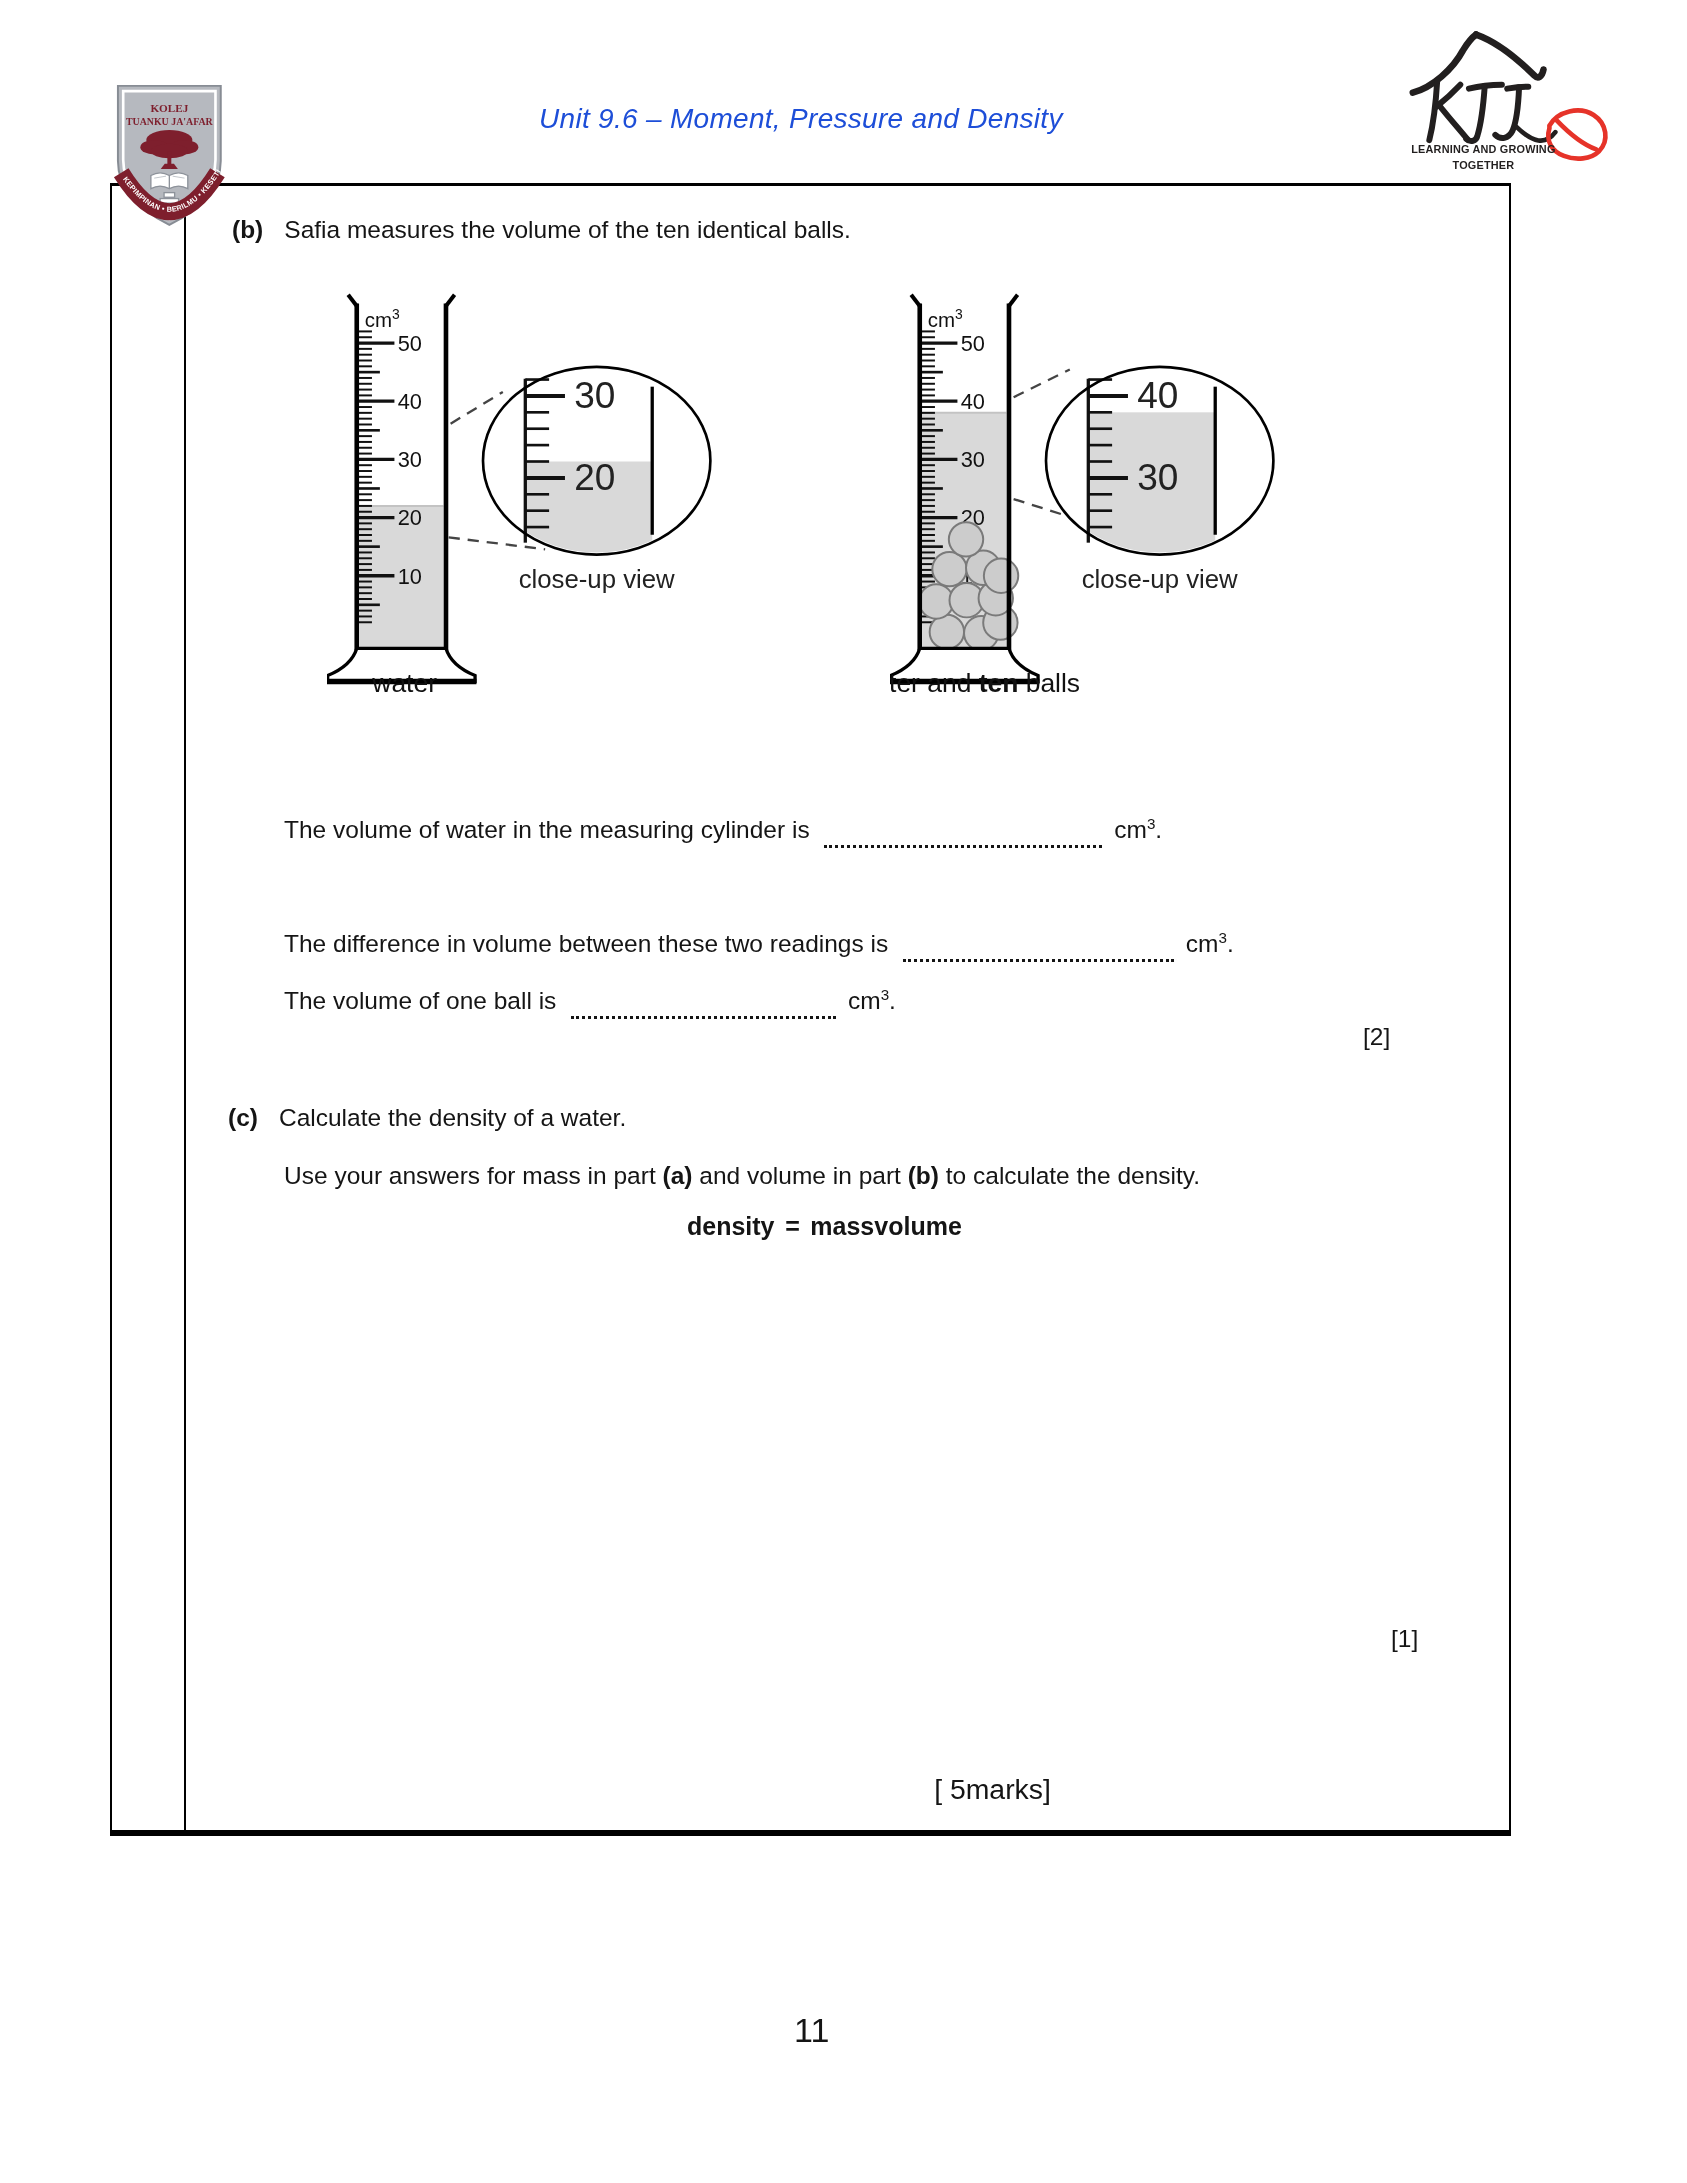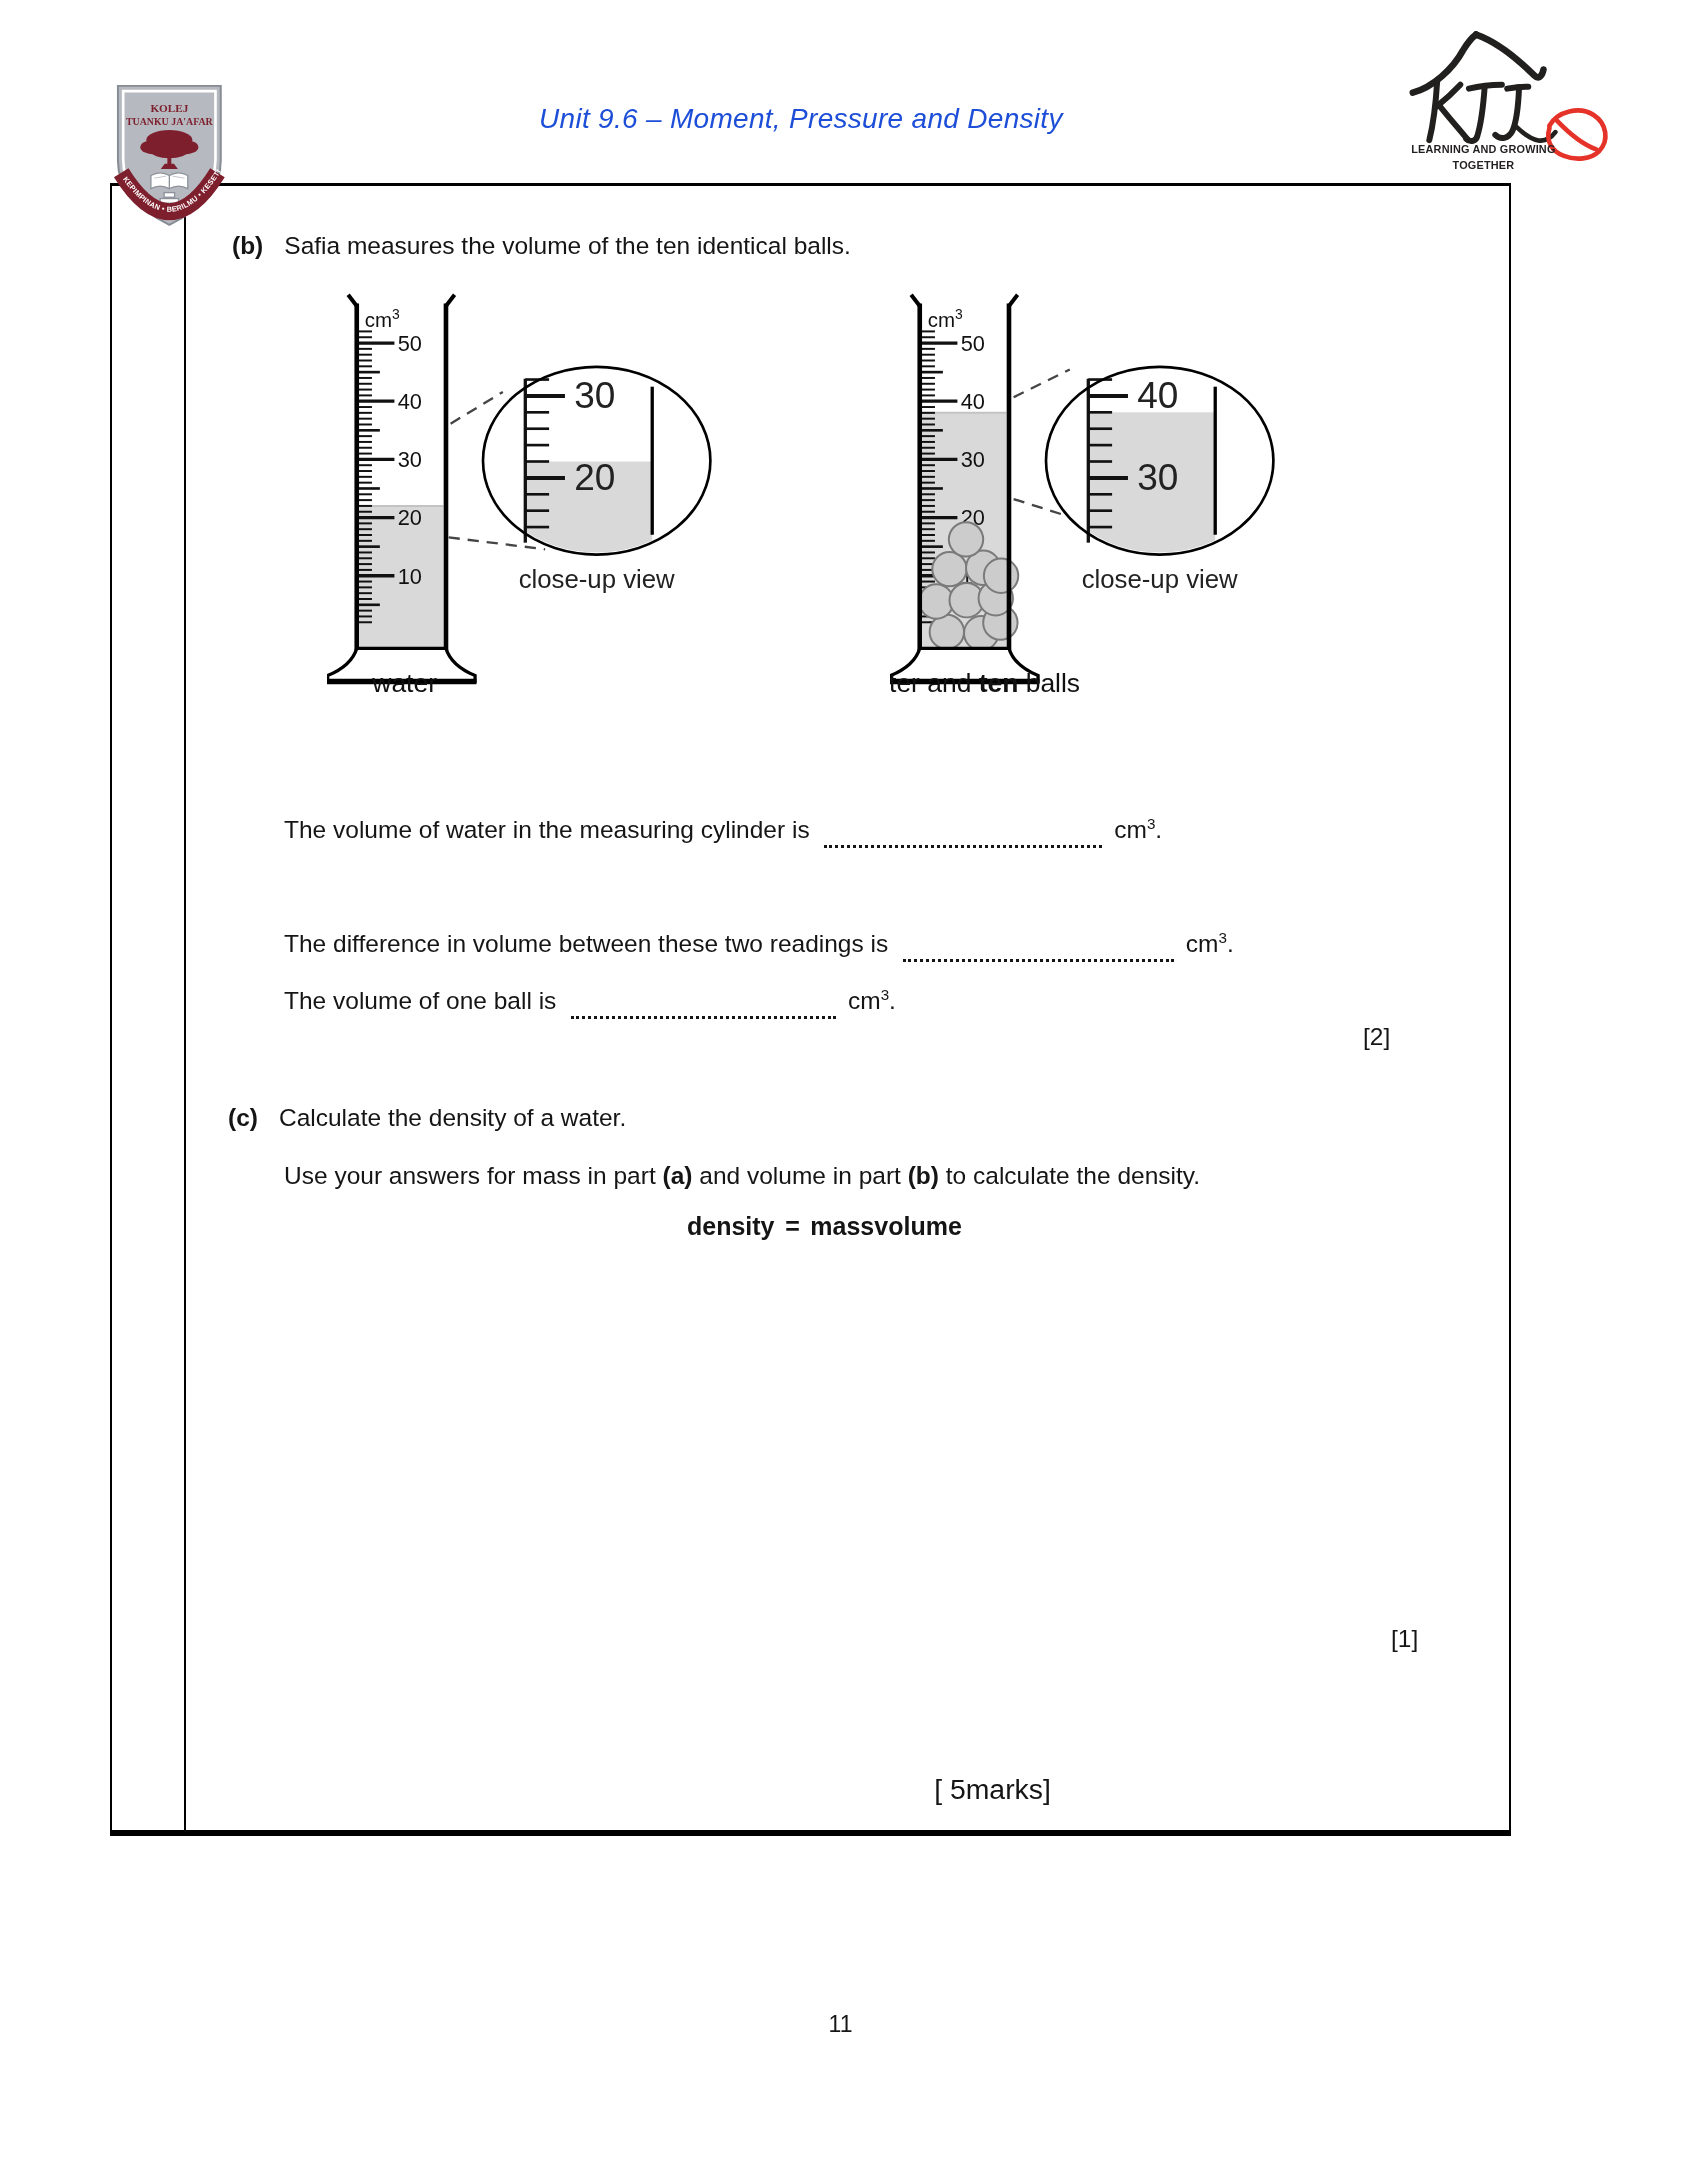--- a/index.html
+++ b/index.html
@@ -14,21 +14,21 @@
            margin:0 12px 0 14.6px;transform:translateY(10px);}
   .page-title{font-size:28px;font-style:italic;letter-spacing:0.3px;color:#1d4ed8;}
   .content-box{border-top:3.3px solid #000;border-left:2.6px solid #000;border-right:2.6px solid #000;
                border-bottom:6px solid #000;}
   .divider{background:#000;}
   .marks{font-size:24.5px;}
   .formula{display:flex;align-items:flex-end;gap:10.6px;font-size:25px;font-weight:bold;}
   .frac{display:inline-flex;flex-direction:row;align-items:center;}
   .frac .bar{height:3.3px;background:#7a7a7a;align-self:stretch;margin:2px 0;}
   .total-marks{font-size:28.4px;text-align:center;}
-  .page-num{font-size:23px;text-align:center;}
+  .page-num{font-size:34px;text-align:left;}
 </style>
 </head>
 <body>
 
 <div class="page">
 
   <div class="abs content-box" style="left:110px;top:183px;width:1397px;height:1644px;"></div>
   <div class="abs divider" style="left:184px;top:183px;width:2px;height:1647px;"></div>
 
   <div class="abs page-title" style="left:539px;top:103px;width:655px;">Unit 9.6 – Moment, Pressure and Density</div>
@@ -82,21 +82,21 @@
       </g>
       <g fill="none" stroke="#e63329" stroke-width="7" stroke-linecap="round">
         <path d="M 232,160 C 244,138 278,130 299,144 C 319,157 323,183 307,199 C 295,211 272,213 254,206 C 236,199 226,184 232,164 Z"></path>
         <path d="M 243,152 C 266,176 286,190 303,196"></path>
       </g>
       <text x="132" y="202" text-anchor="middle" font-size="16.5" font-weight="bold" fill="#221f1f" letter-spacing="0.3">LEARNING AND GROWING</text>
       <text x="132" y="226" text-anchor="middle" font-size="16.5" font-weight="bold" fill="#221f1f" letter-spacing="0.3">TOGETHER</text>
     </svg>
   </div>
 
-  <div class="abs body-text" style="left:232px;top:232px;">
+  <div class="abs body-text" style="left:232px;top:216px;">
     <span class="qlabel">(b)</span><span class="qtext">Safia measures the volume of the ten identical balls.</span>
   </div>
 
   <div class="abs" style="left:327px;top:290px;"><svg viewBox="0 0 590 650" width="390" height="430" font-family="Liberation Sans, sans-serif">
         <rect x="49" y="326.4" width="127" height="218.6" fill="#d9d9d9"></rect>
         <line x1="49" y1="326.4" x2="176" y2="326.4" stroke="#c3c3c3" stroke-width="3"></line>
         <line x1="48" y1="502.4" x2="68" y2="502.4" stroke="#111" stroke-width="3"></line>
         <line x1="48" y1="493.6" x2="68" y2="493.6" stroke="#111" stroke-width="3"></line>
         <line x1="48" y1="484.8" x2="68" y2="484.8" stroke="#111" stroke-width="3"></line>
         <line x1="48" y1="476.0" x2="80" y2="476.0" stroke="#111" stroke-width="4"></line>

